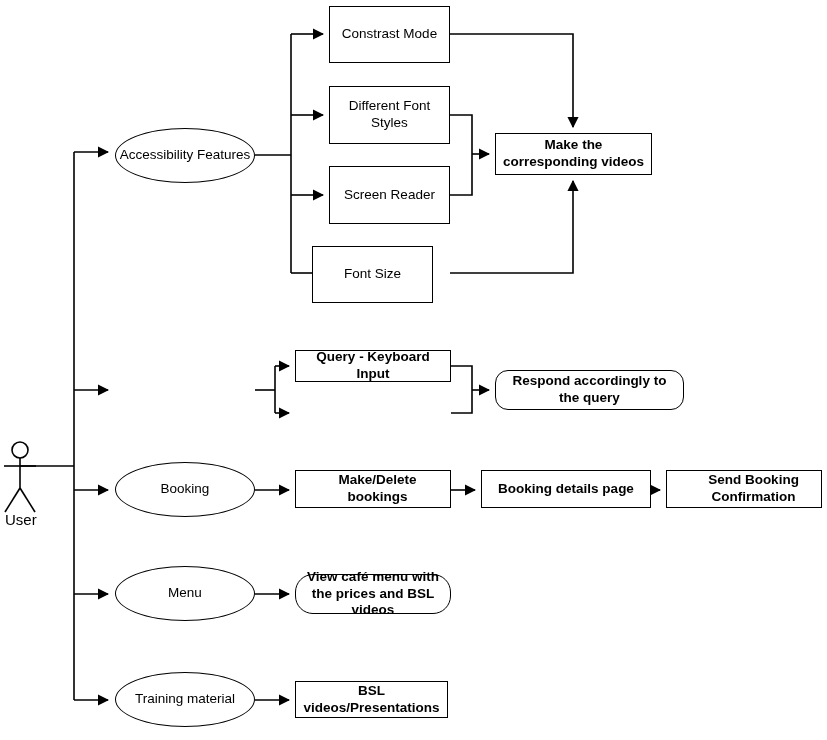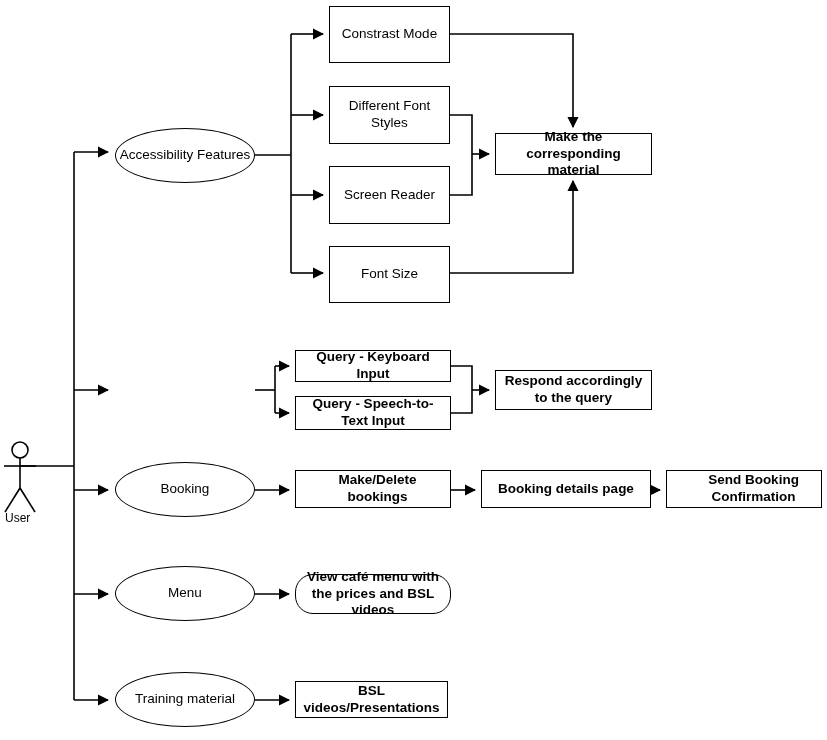--- a/index.html
+++ b/index.html
@@ -49,21 +49,21 @@
     padding: 2px 6px;
   }
   .rect.bold {
     font-weight: bold;
   }
   .rect.plain {
     font-weight: normal;
   }
   .actor-label {
     position: absolute;
-    font-size: 12px;
+    font-size: 15px;
     color: #000000;
     text-align: left;
     white-space: nowrap;
   }
 </style>
 </head>
 <body>
 
 <div id="canvas">
 
@@ -129,27 +129,26 @@
   <div class="actor-label" style="left:5px; top:511px;">User</div>
 
   <div class="node ellipse" style="left:115px; top:128px; width:140px; height:55px;">Accessibility Features</div>
   <div class="node ellipse" style="left:115px; top:462px; width:140px; height:55px;">Booking</div>
   <div class="node ellipse" style="left:115px; top:566px; width:140px; height:55px;">Menu</div>
   <div class="node ellipse" style="left:115px; top:672px; width:140px; height:55px;">Training material</div>
 
   <div class="node rect plain" style="left:329px; top:6px; width:121px; height:57px;">Constrast Mode</div>
   <div class="node rect plain" style="left:329px; top:86px; width:121px; height:58px;">Different Font Styles</div>
   <div class="node rect plain" style="left:329px; top:166px; width:121px; height:58px;">Screen Reader</div>
-  <div class="node rect plain" style="left:329px; top:246px; width:121px; height:57px;">Font Size</div>
+  <div class="node rect plain" style="left:312px; top:246px; width:121px; height:57px;">Font Size</div>
 
-  <div class="node rect bold" style="left:495px; top:133px; width:157px; height:42px;">Make the corresponding material</div>
+  <div class="node rect bold" style="left:495px; top:133px; width:157px; height:42px;">Make the corresponding videos</div>
 
   <div class="node rect bold" style="left:295px; top:350px; width:156px; height:32px;">Query - Keyboard Input</div>
-  <div class="node rect bold" style="left:295px; top:396px; width:156px; height:34px;">Query - Speech-to-Text Input</div>
-  <div class="node rect bold" style="left:495px; top:370px; width:157px; height:40px;">Respond accordingly to the query</div>
+  <div class="node rect bold" style="left:495px; top:370px; width:189px; height:40px;border-radius:13px;">Respond accordingly to the query</div>
 
   <div class="node rect bold" style="left:295px; top:470px; width:156px; height:38px;padding-left:15px;">Make/Delete bookings</div>
   <div class="node rect bold" style="left:481px; top:470px; width:170px; height:38px;">Booking details page</div>
   <div class="node rect bold" style="left:666px; top:470px; width:156px; height:38px;padding-left:25px;">Send Booking Confirmation</div>
 
   <div class="node rect bold" style="left:295px; top:574px; width:156px; height:40px;border-radius:18px;">View café menu with the prices and BSL videos</div>
 
   <div class="node rect bold" style="left:295px; top:681px; width:153px; height:37px;">BSL videos/Presentations</div>
 
 </div>

